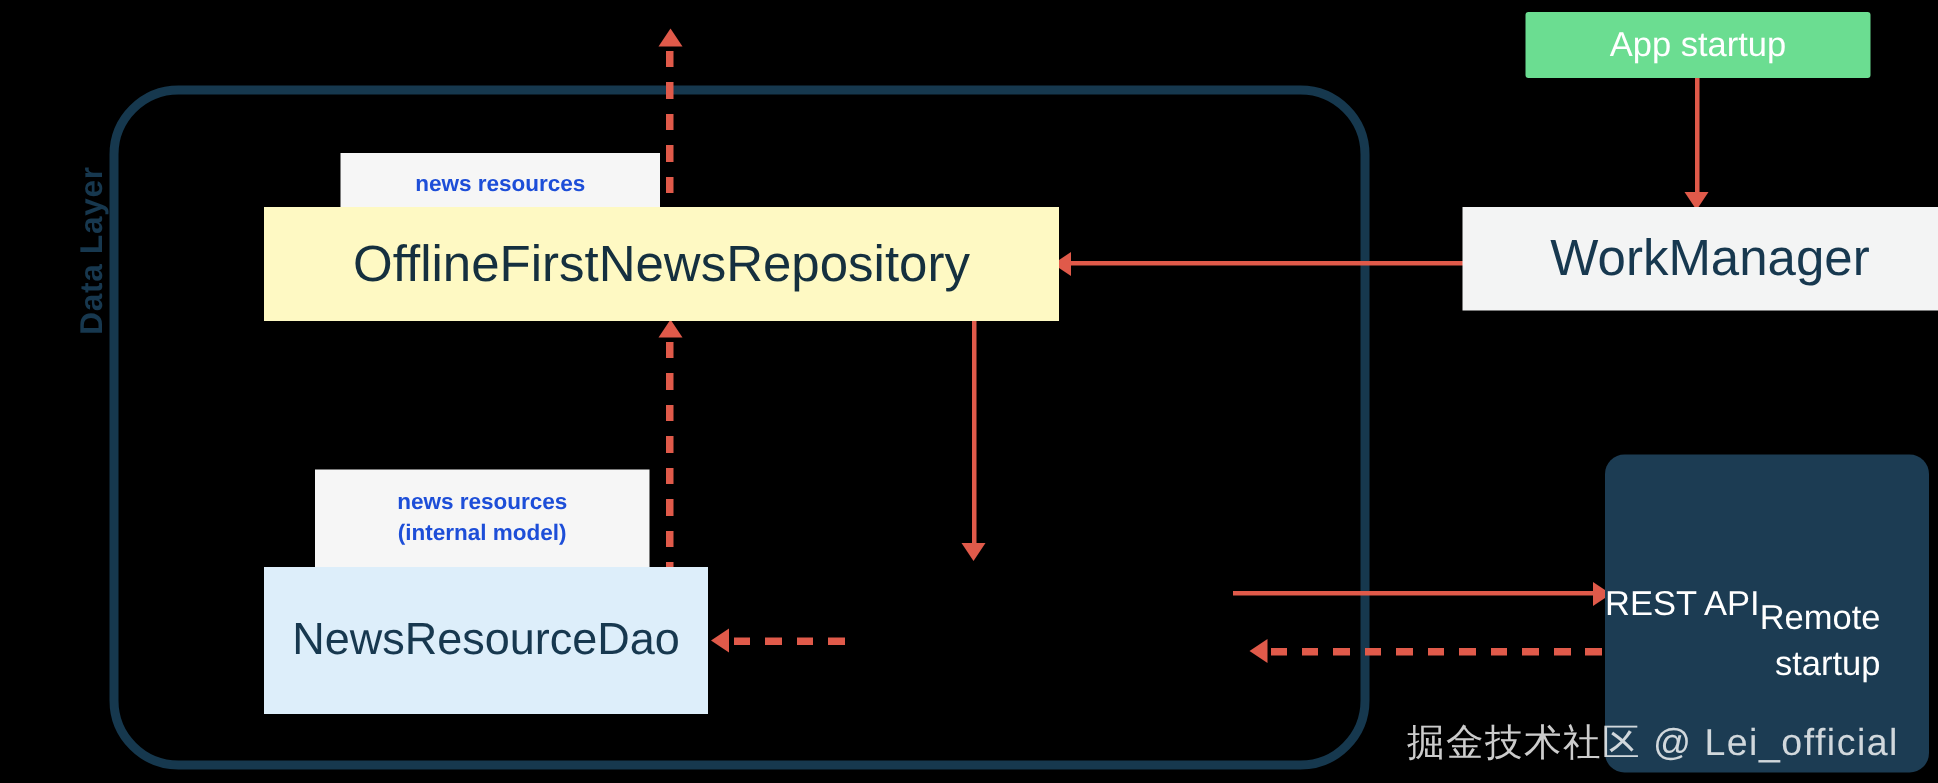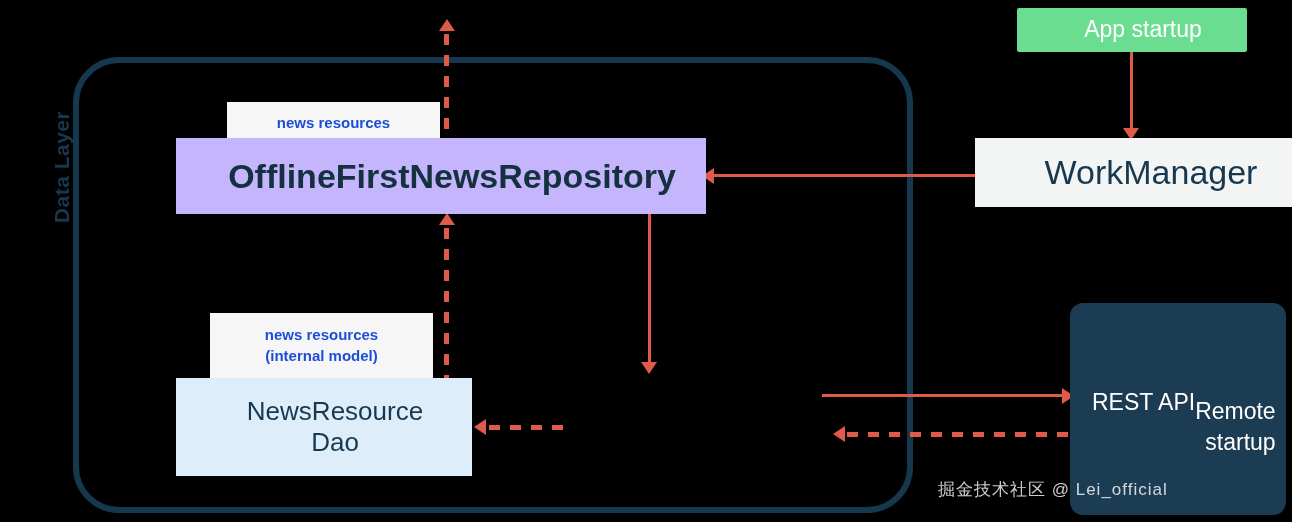--- a/index.html
+++ b/index.html
@@ -18,21 +18,20 @@
     overflow: hidden;
   }
   .box {
     position: absolute;
     box-sizing: border-box;
     display: flex;
     align-items: center;
     justify-content: center;
     text-align: center;
     line-height: 1.18;
-    padding-left: 22px;
   }
 
   
   #data-layer-container {
     position: absolute;
     left: 73px;
     top: 57px;
     width: 840px;
     height: 456px;
     border: 6px solid #16384e;
@@ -53,31 +52,30 @@
     letter-spacing: 0.5px;
     display: flex;
     align-items: center;
     justify-content: center;
     white-space: nowrap;
   }
 
   
   #repository-box {
     left: 176px; top: 138px; width: 530px; height: 76px;
-    background: #c4b5fd;
+    background: #fef9c3;
     color: #15303f;
     font-size: 34px;
-    font-weight: bold;
   }
   #dao-box {
     left: 176px; top: 378px; width: 296px; height: 98px;
     background: #ddeefa;
     color: #17384f;
-    font-size: 26px;
-    flex-direction: column;
+    font-size: 30px;
+    flex-direction: row;
   }
   #network-box {
     left: 568px; top: 371px; width: 254px; height: 106px;
     background: #ddeefa;
     color: #17384f;
     font-size: 32px;
     flex-direction: column;
   }
   #workmanager-box {
     left: 975px; top: 138px; width: 330px; height: 69px;
@@ -168,21 +166,21 @@
     width: 5px;
     background-image: repeating-linear-gradient(
       to bottom, #e05a4a 0px, #e05a4a 11px, transparent 11px, transparent 21px);
   }
 
   
   #watermark {
     position: absolute;
     left: 938px;
     top: 478px;
-    font-size: 17px;
+    font-size: 25px;
     color: rgba(255,255,255,0.80);
     white-space: nowrap;
     letter-spacing: 1px;
   }
 </style>
 </head>
 <body>
 
 <div id="stage">
 

